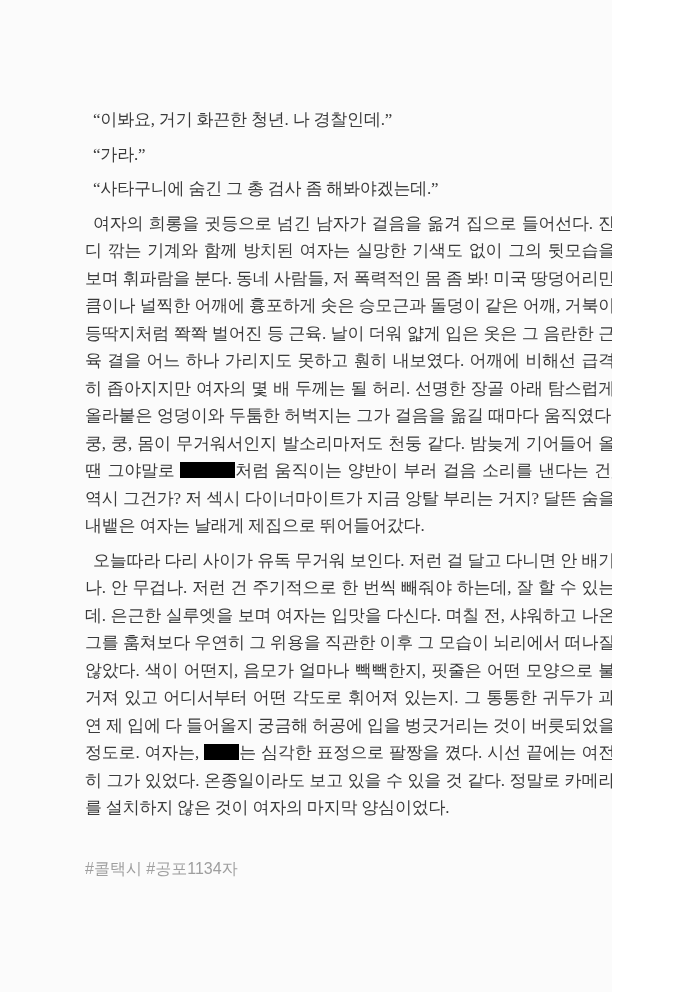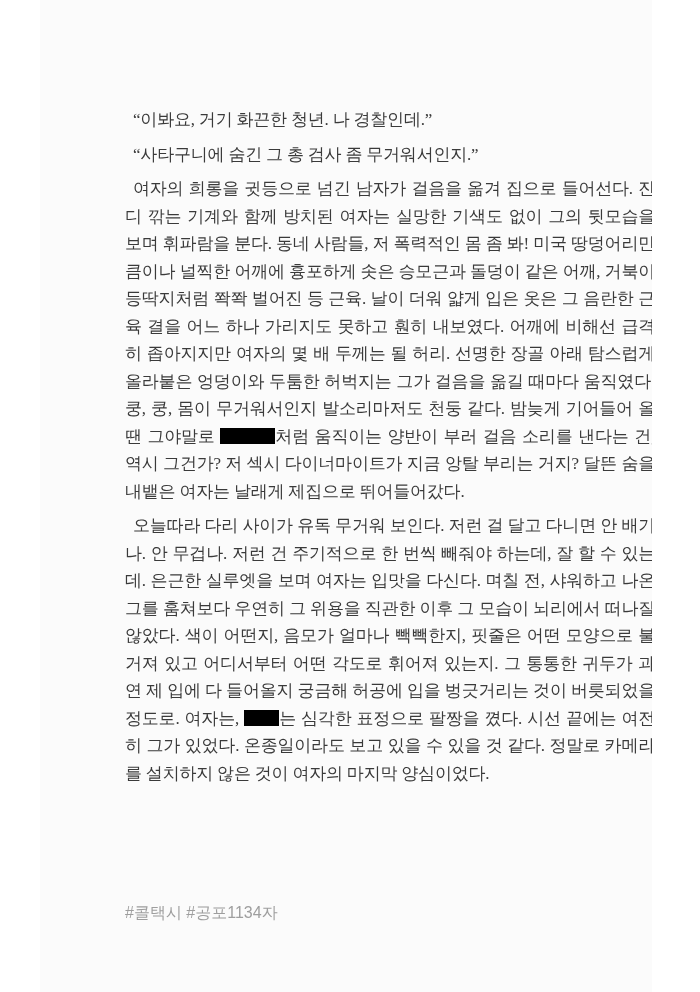--- a/index.html
+++ b/index.html
@@ -6,21 +6,20 @@
     margin: 0;
     padding: 0;
   }
   .canvas {
     position: relative;
     width: 612px;
     height: 992px;
     background: #fbfbfb;
     overflow: hidden;
     box-sizing: border-box;
-    margin-left: 40px;
   }
   .story {
     position: absolute;
     top: 106px;
     left: 85px;
     width: 530px;
     font-family: "Liberation Serif", "DejaVu Serif", serif;
     font-size: 17px;
     line-height: 27.5px;
     color: #3a3a3a;
@@ -35,42 +34,43 @@
     display: inline-block;
     height: 16px;
     background: #000000;
     vertical-align: -2px;
   }
   .redaction.r1 { width: 55px; }
   .redaction.r2 { width: 33px; }
   .redaction.r3 { width: 35px; }
   .footer {
     position: absolute;
-    top: 903px;
+    top: 859px;
     left: 85px;
     right: 85px;
     display: flex;
     justify-content: space-between;
     align-items: baseline;
     font-family: "Liberation Sans", "DejaVu Sans", sans-serif;
     font-size: 16px;
     color: #9e9e9e;
   }
 </style>
 </head>
 <body>
 
 <div class="canvas">
 
   <div class="story">
 
     <p>“이봐요, 거기 화끈한 청년. 나 경찰인데.”</p>
 
+    <p>“가라.”</p>
 
-    <p>“사타구니에 숨긴 그 총 검사 좀 무거워서인지.”</p>
+    <p>“사타구니에 숨긴 그 총 검사 좀 해봐야겠는데.”</p>
 
     <p><span>여자의 희롱을 귓등으로 넘긴 남자가 걸음을 옮겨 집으로 들어선다. 잔디 깎는 기계와 함께 방치된 여자는 실망한 기색도 없이 그의 뒷모습을 보며 휘파람을 분다. 동네 사람들, 저 폭력적인 몸 좀 봐! 미국 땅덩어리만큼이나 널찍한 어깨에 흉포하게 솟은 승모근과 돌덩이 같은 어깨, 거북이 등딱지처럼 쫙쫙 벌어진 등 근육. 날이 더워 얇게 입은 옷은 그 음란한 근육 결을 어느 하나 가리지도 못하고 훤히 내보였다. 어깨에 비해선 급격히 좁아지지만 여자의 몇 배 두께는 될 허리. 선명한 장골 아래 탐스럽게 올라붙은 엉덩이와 두툼한 허벅지는 그가 걸음을 옮길 때마다 움직였다. 쿵, 쿵, 몸이 무거워서인지 발소리마저도 천둥 같다. 밤늦게 기어들어 올 땐 그야말로 </span><span class="redaction r1"></span><span>처럼 움직이는 양반이 부러 걸음 소리를 낸다는 건, 역시 그건가? 저 섹시 다이너마이트가 지금 앙탈 부리는 거지? 달뜬 숨을 내뱉은 여자는 날래게 제집으로 뛰어들어갔다.</span></p>
 
 
     <p><span>오늘따라 다리 사이가 유독 무거워 보인다. 저런 걸 달고 다니면 안 배기나. 안 무겁나. 저런 건 주기적으로 한 번씩 빼줘야 하는데, 잘 할 수 있는데. 은근한 실루엣을 보며 여자는 입맛을 다신다. 며칠 전, 샤워하고 나온 그를 훔쳐보다 우연히 그 위용을 직관한 이후 그 모습이 뇌리에서 떠나질 않았다. 색이 어떤지, 음모가 얼마나 빽빽한지, 핏줄은 어떤 모양으로 불거져 있고 어디서부터 어떤 각도로 휘어져 있는지. 그 통통한 귀두가 과연 제 입에 다 들어올지 궁금해 허공에 입을 벙긋거리는 것이 버릇되었을 정도로. 여자는, </span><span class="redaction r3"></span><span>는 심각한 표정으로 팔짱을 꼈다. 시선 끝에는 여전히 그가 있었다. 온종일이라도 보고 있을 수 있을 것 같다. 정말로 카메라를 설치하지 않은 것이 여자의 마지막 양심이었다.</span></p>
 
   </div>
 
   <div class="footer">
     <span>#콜택시 #공포1134자</span>

